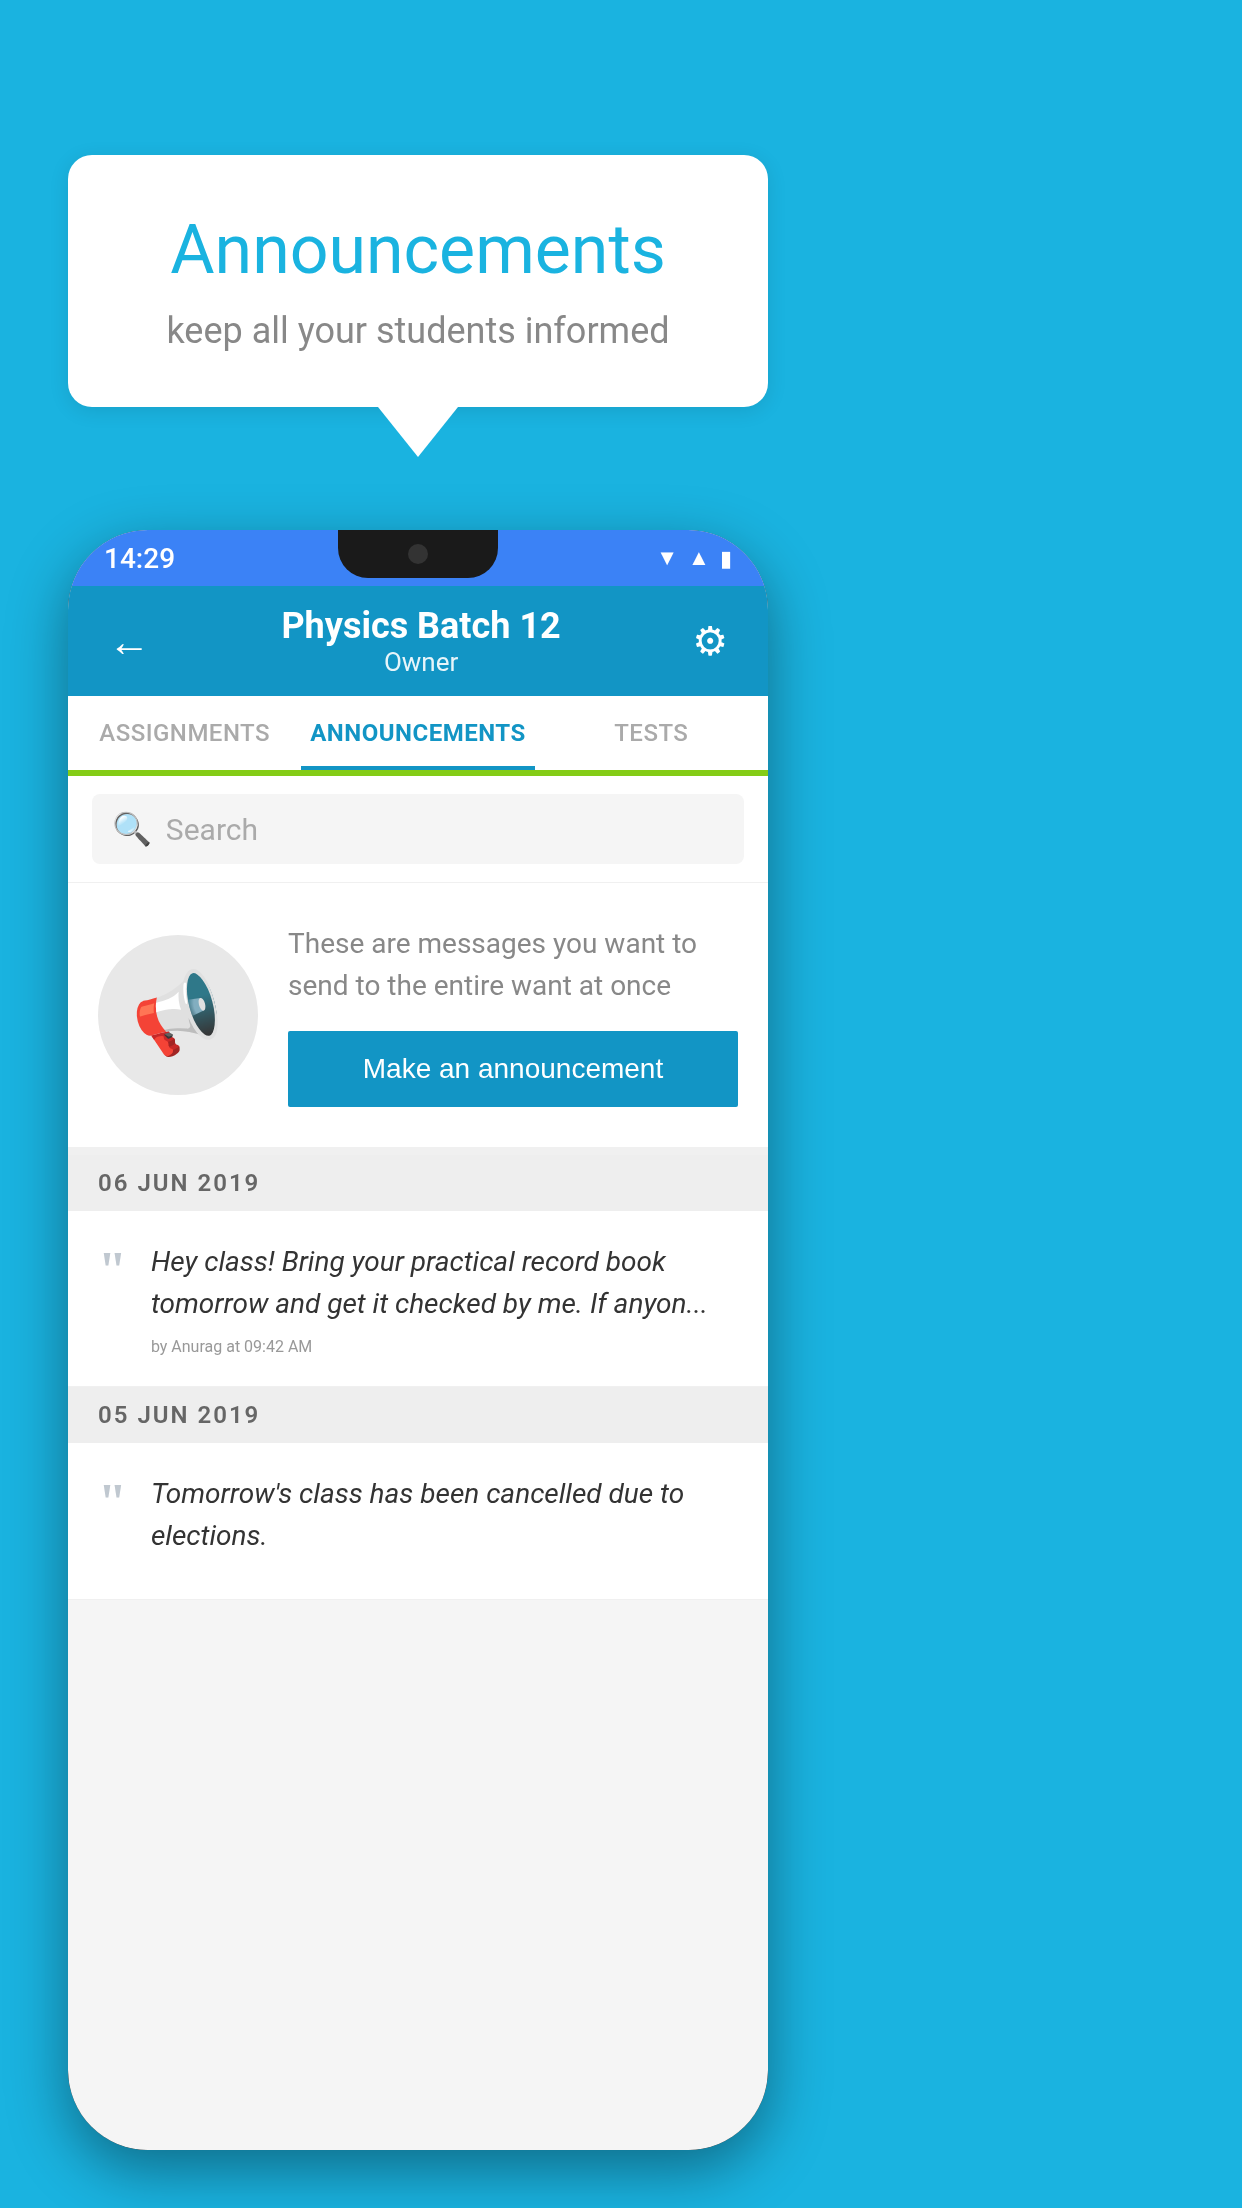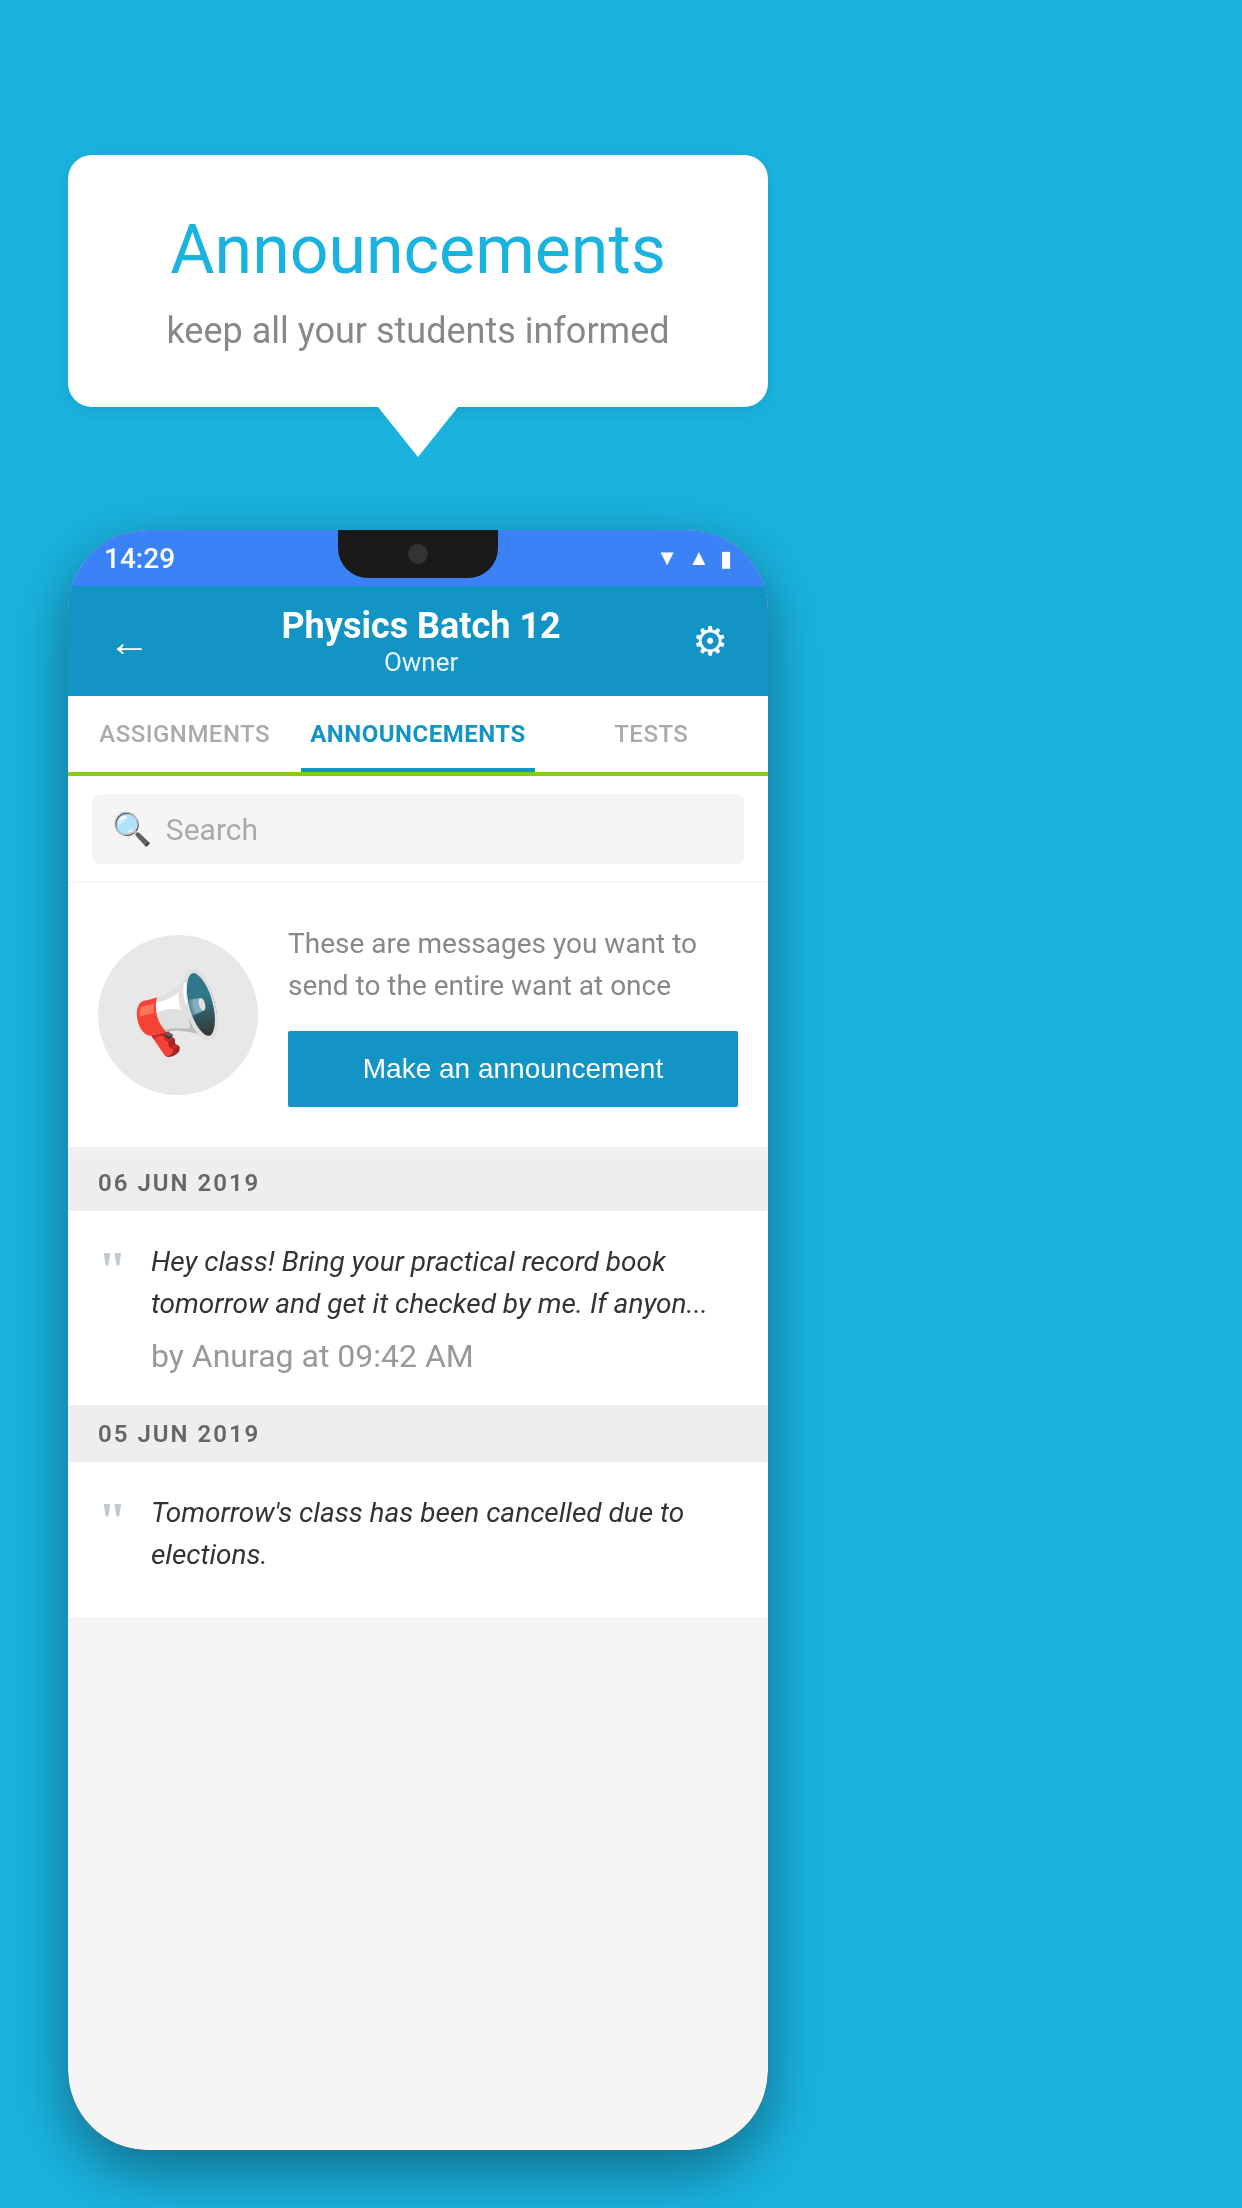--- a/index.html
+++ b/index.html
@@ -165,21 +165,21 @@
       cursor: pointer;
       padding: 10px;
     }
 
     
     .tabs-bar {
       background: white;
       height: 80px;
       display: flex;
       align-items: stretch;
-      border-bottom: 4px solid #84cc16;
+      border-bottom: 6px solid #84cc16;
     }
 
     .tab-item {
       flex: 1;
       display: flex;
       align-items: center;
       justify-content: center;
       font-size: 24px;
       font-weight: 500;
       color: #aaaaaa;
@@ -314,21 +314,21 @@
 
     .announcement-text {
       font-size: 28px;
       color: #333333;
       font-style: italic;
       line-height: 1.5;
       margin-bottom: 12px;
     }
 
     .announcement-meta {
-      font-size: 32px;
+      font-size: 16px;
       color: #999999;
     }
   </style>
 </head>
 <body>
 
 <div class="speech-bubble-wrapper">
   <div class="speech-bubble">
     <div class="speech-bubble-title">Announcements</div>
     <div class="speech-bubble-subtitle">keep all your students informed</div>

